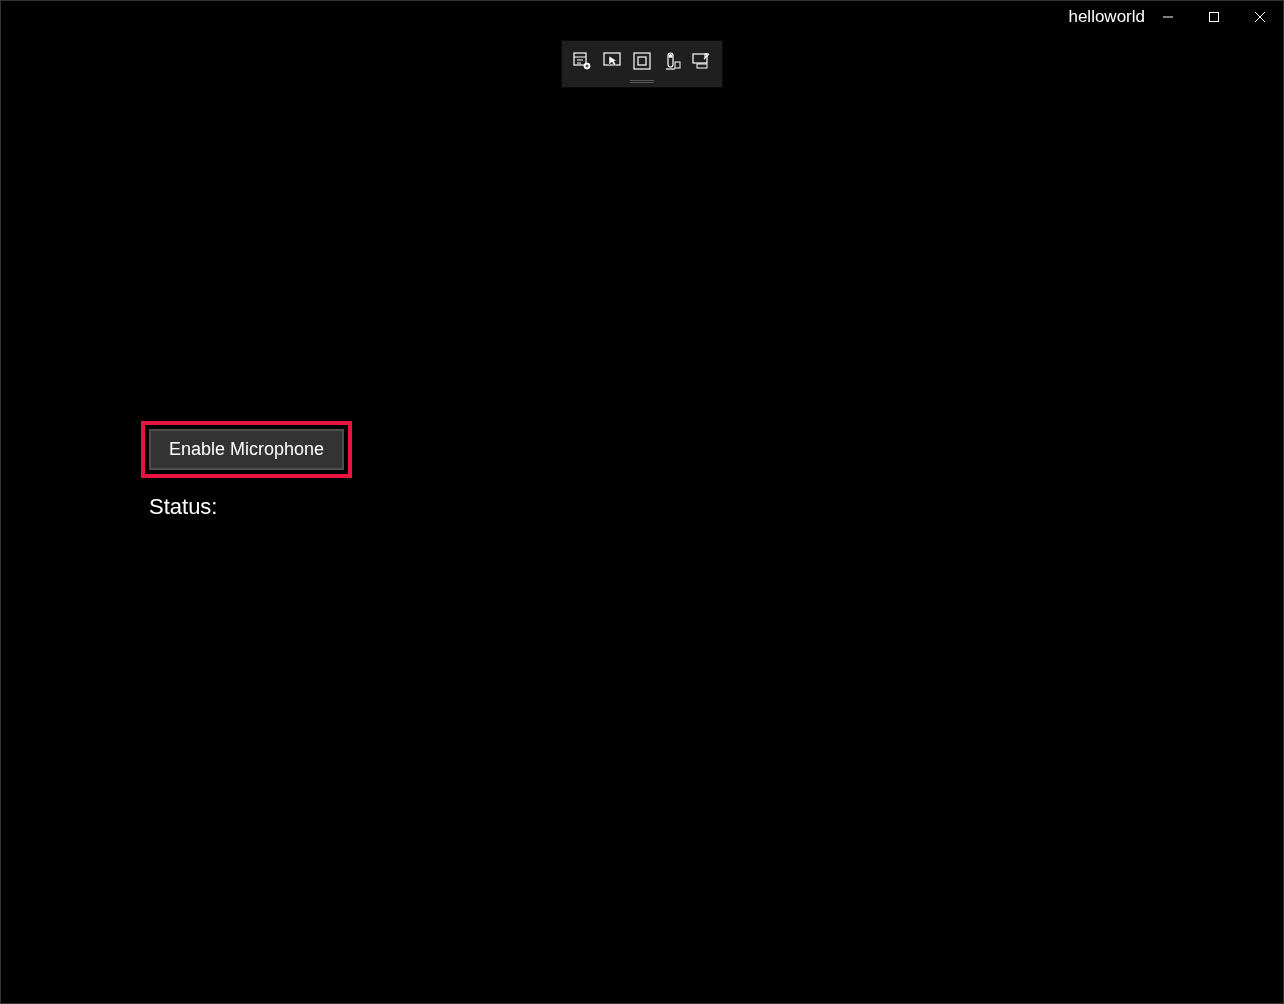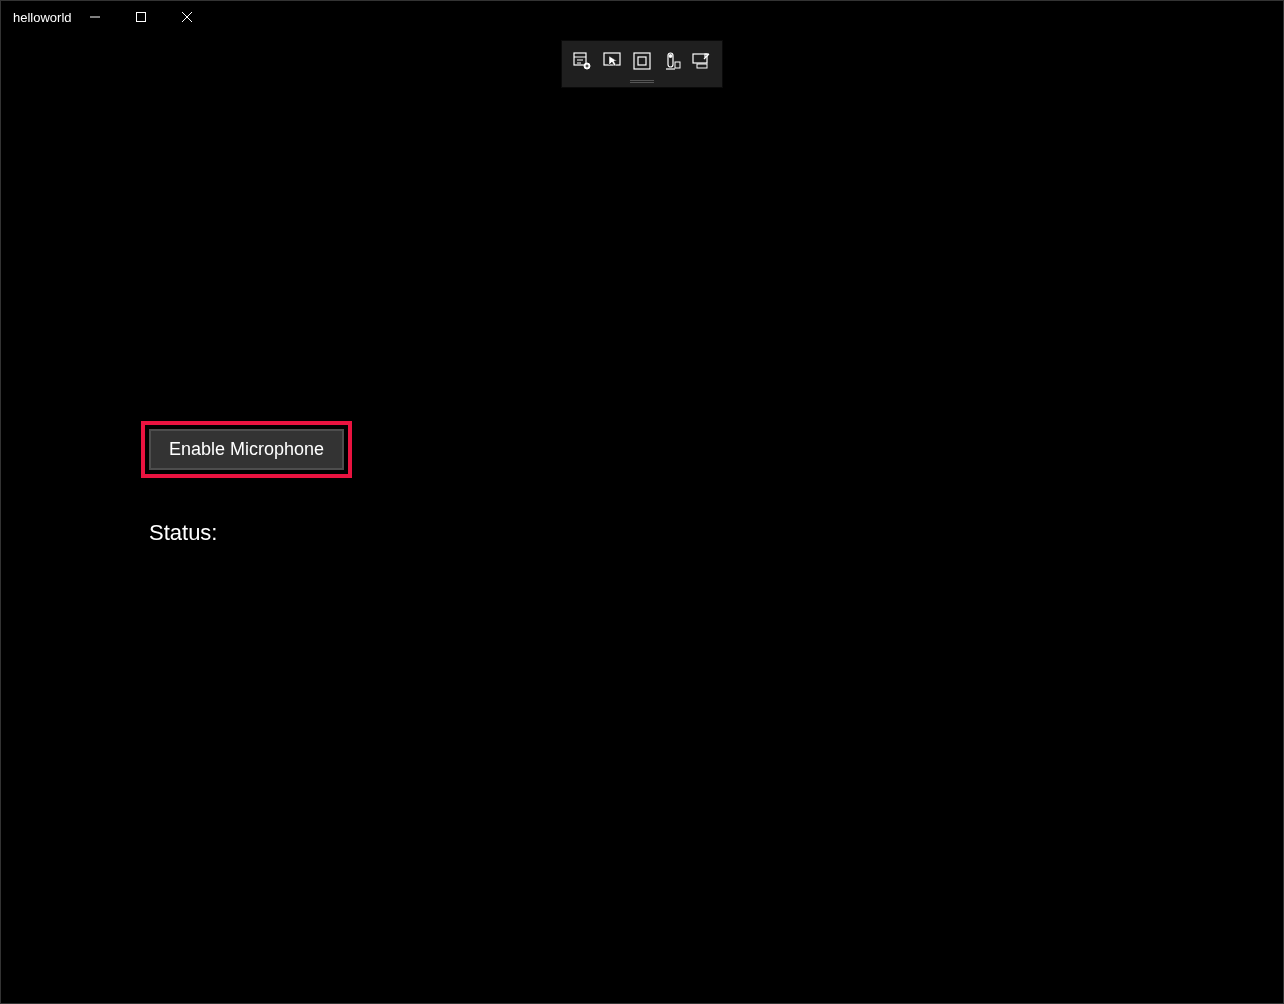--- a/index.html
+++ b/index.html
@@ -14,23 +14,23 @@
       font-family: 'Segoe UI', Tahoma, Geneva, Verdana, sans-serif;
       position: relative;
       overflow: hidden;
       border: 1px solid #333;
     }
     .titlebar {
       height: 32px;
       background: #000;
       display: flex;
       align-items: center;
-      justify-content: flex-start;
+      justify-content: flex-end;
       color: #fff;
-      font-size: 13px;
+      font-size: 17px;
       padding-left: 12px;
     }
     .titlebar-title {
       color: #fff;
       font-weight: 400;
     }
     .window-controls {
       display: flex;
       height: 100%;
     }
@@ -83,41 +83,40 @@
     }
     .content {
       position: absolute;
       top: 420px;
       left: 140px;
     }
     .highlight-wrap {
       border: 4px solid #e91340;
       display: inline-block;
       padding: 4px;
-      margin-bottom: 24px;
+      margin-bottom: 16px;
     }
     .app-button {
       background: #333333;
       border: 2px solid #4d4d4d;
       color: #fff;
       font-size: 18px;
       padding: 8px 18px;
       cursor: pointer;
       font-family: inherit;
       font-weight: 400;
     }
     .second-row {
       margin-top: 2px;
       margin-left: 2px;
     }
     .status-label {
       color: #fff;
       font-size: 22px;
       font-weight: 400;
-      margin-top: 18px;
       margin-left: 8px;
     }
   </style>
 </head>
 <body>
 
 <div class="titlebar">
   <span class="titlebar-title">helloworld</span>
   <div class="window-controls">
     <div class="win-btn">

